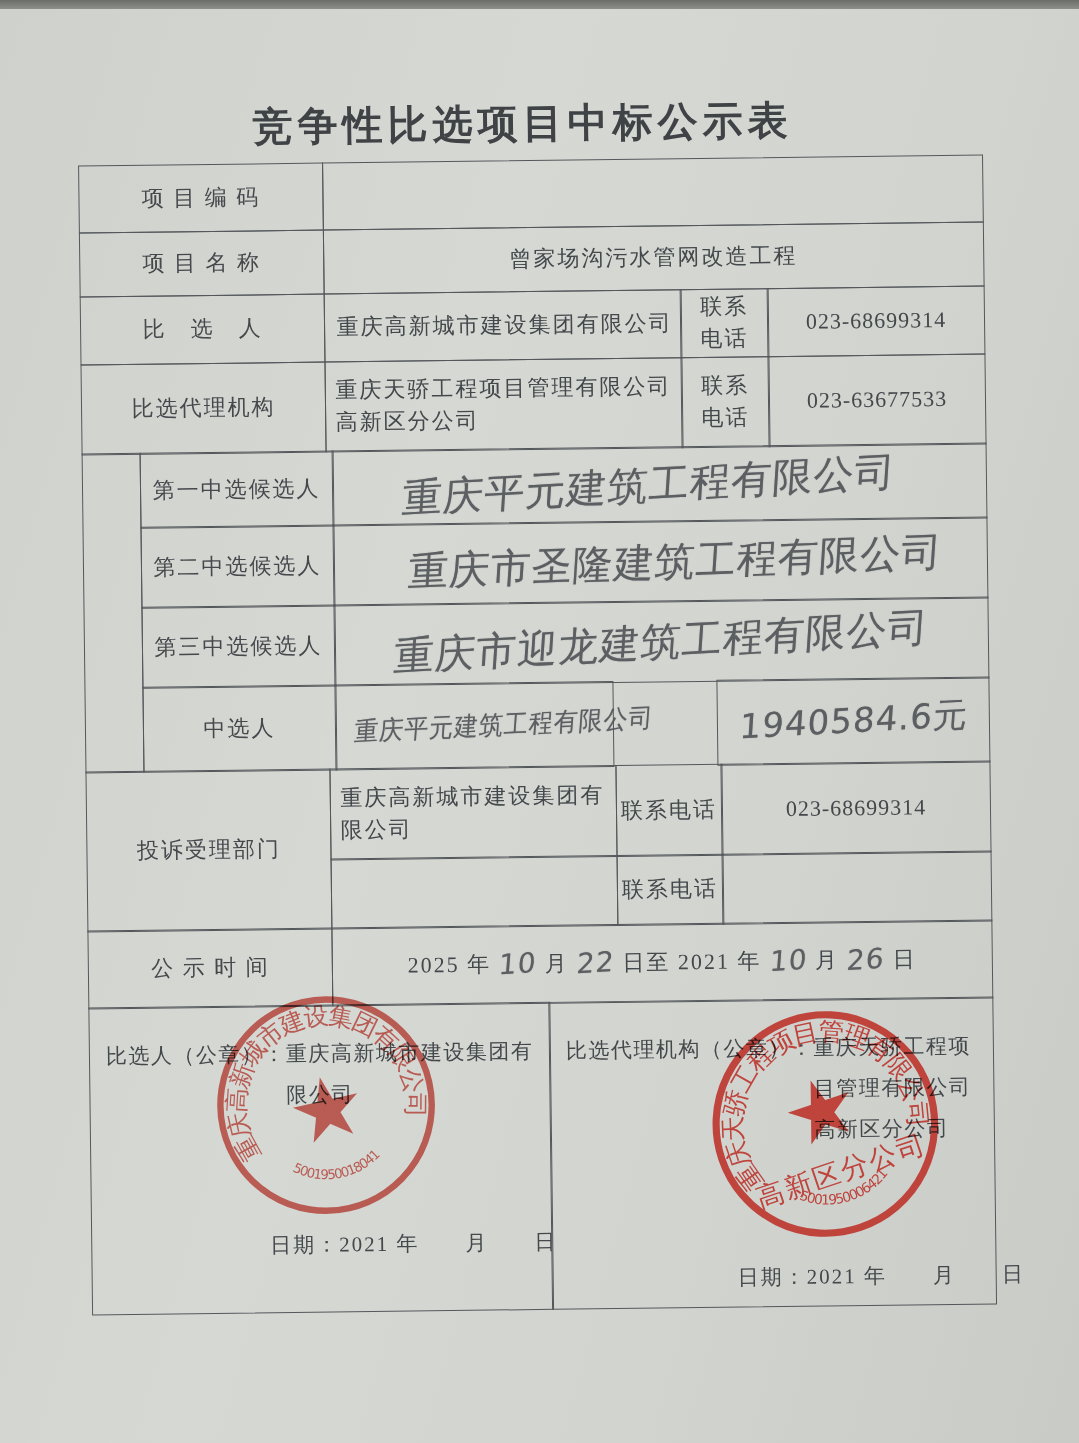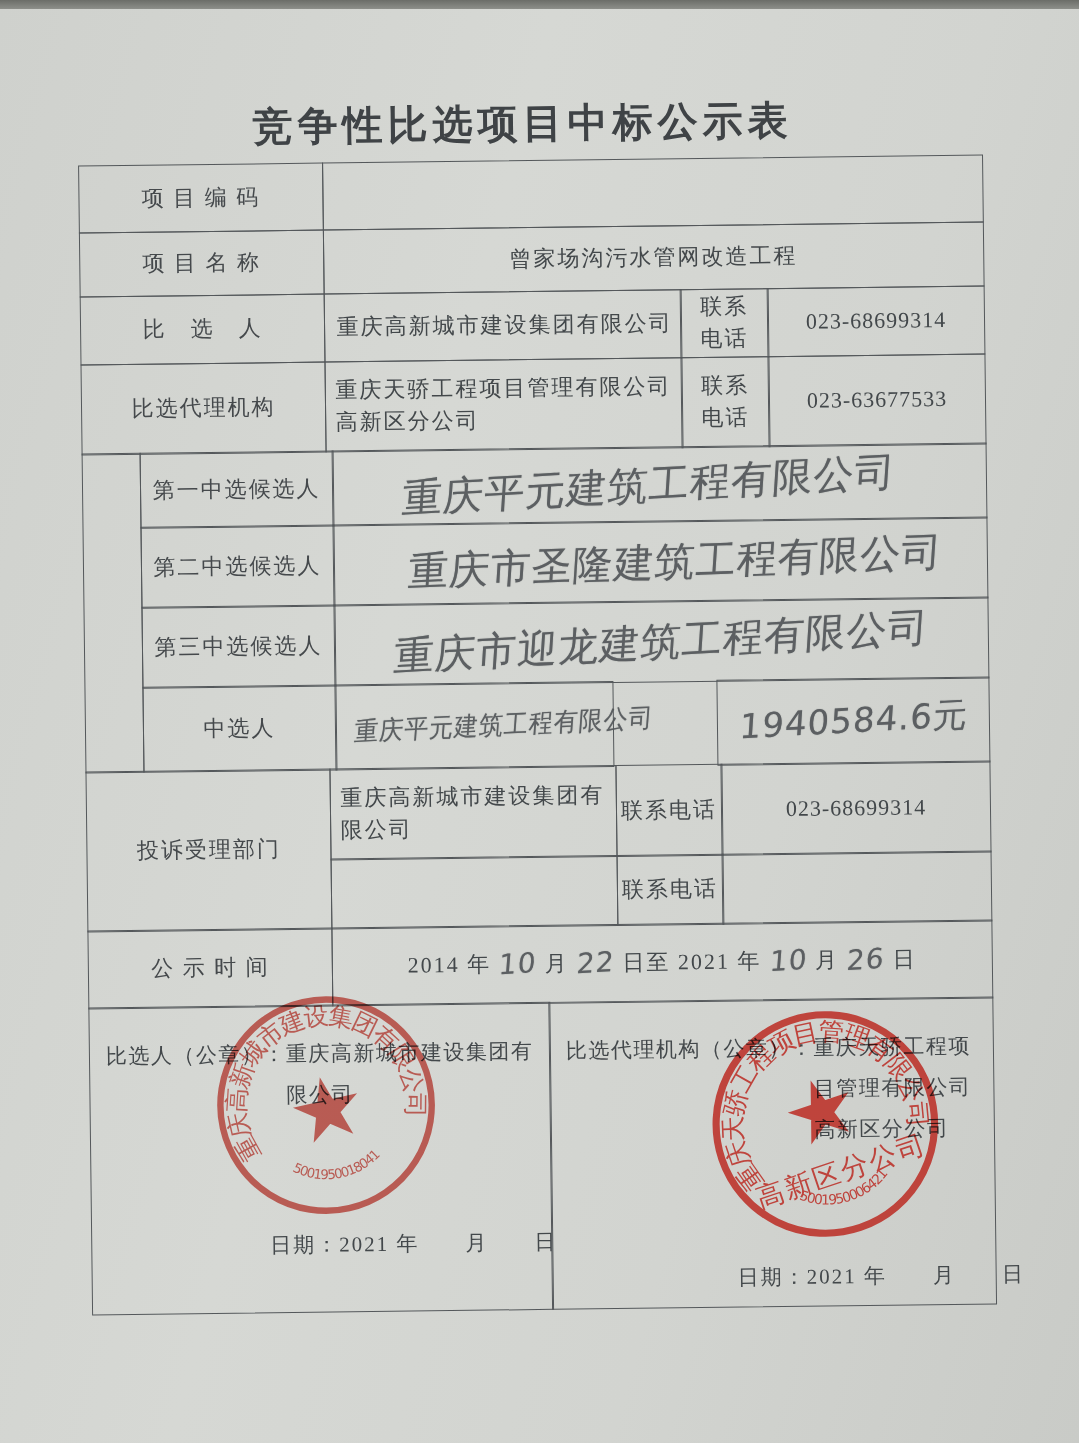--- a/index.html
+++ b/index.html
@@ -94,21 +94,21 @@
     <div class="cell label" style="left:0;top:606px;width:245px;height:160.5px;">投诉受理部门</div>
     <div class="cell left wrapval" style="left:243.5px;top:606px;width:287.5px;height:91.5px;">重庆高新城市建设集团有限公司</div>
     <div class="cell" style="left:529.5px;top:606px;width:107px;height:91.5px;">联系电话</div>
     <div class="cell serifnum" style="left:635px;top:606px;width:270px;height:91.5px;">023-68699314</div>
     <div class="cell" style="left:243.5px;top:696px;width:287.5px;height:70.5px;"></div>
     <div class="cell" style="left:529.5px;top:696px;width:107px;height:70.5px;">联系电话</div>
     <div class="cell" style="left:635px;top:696px;width:270px;height:70.5px;"></div>
 
     <div class="cell label" style="left:0;top:765px;width:245px;height:78.5px;">公 示 时 间</div>
     <div class="cell" style="left:243.5px;top:765px;width:661.5px;height:78.5px;gap:8px;">
-      <span>2014 年</span>
+      <span>2025 年</span>
       <span class="hand-date hand">10</span>
       <span>月</span>
       <span class="hand-date hand">22</span>
       <span>日至 2021 年</span>
       <span class="hand-date hand">10</span>
       <span>月</span>
       <span class="hand-date hand">26</span>
       <span>日</span>
     </div>
 

